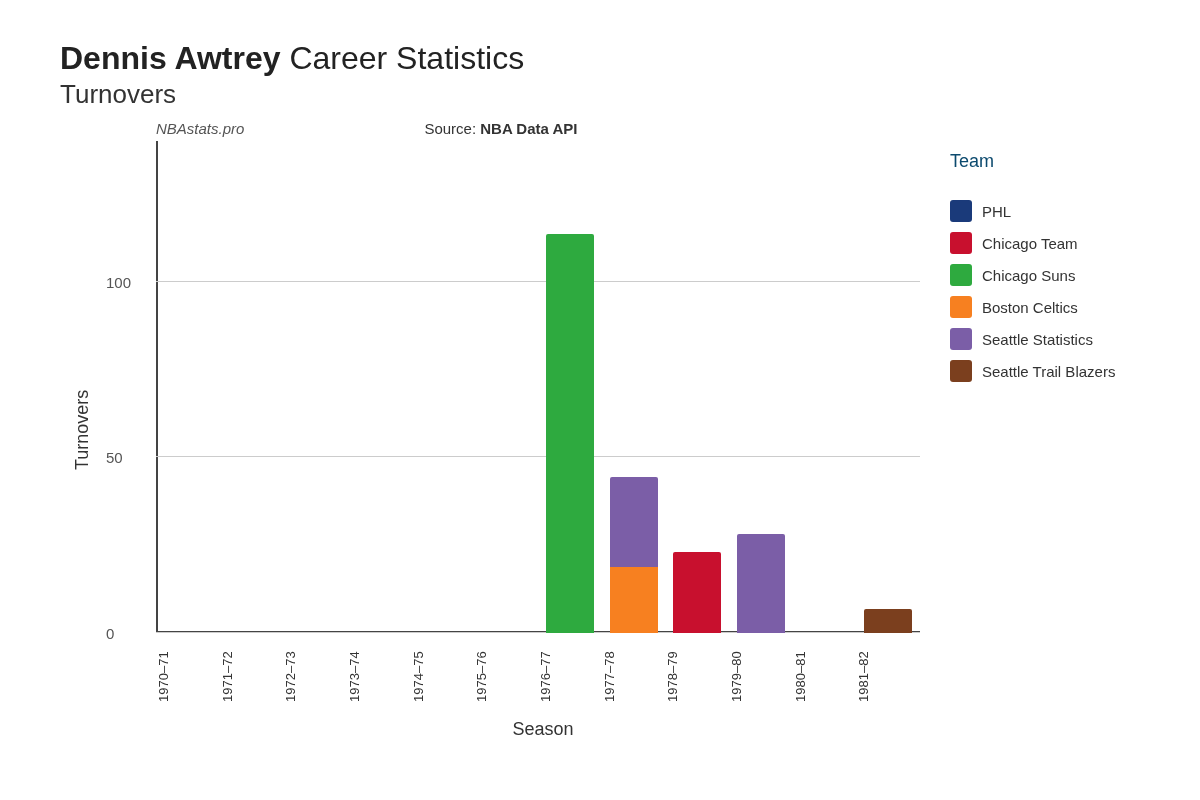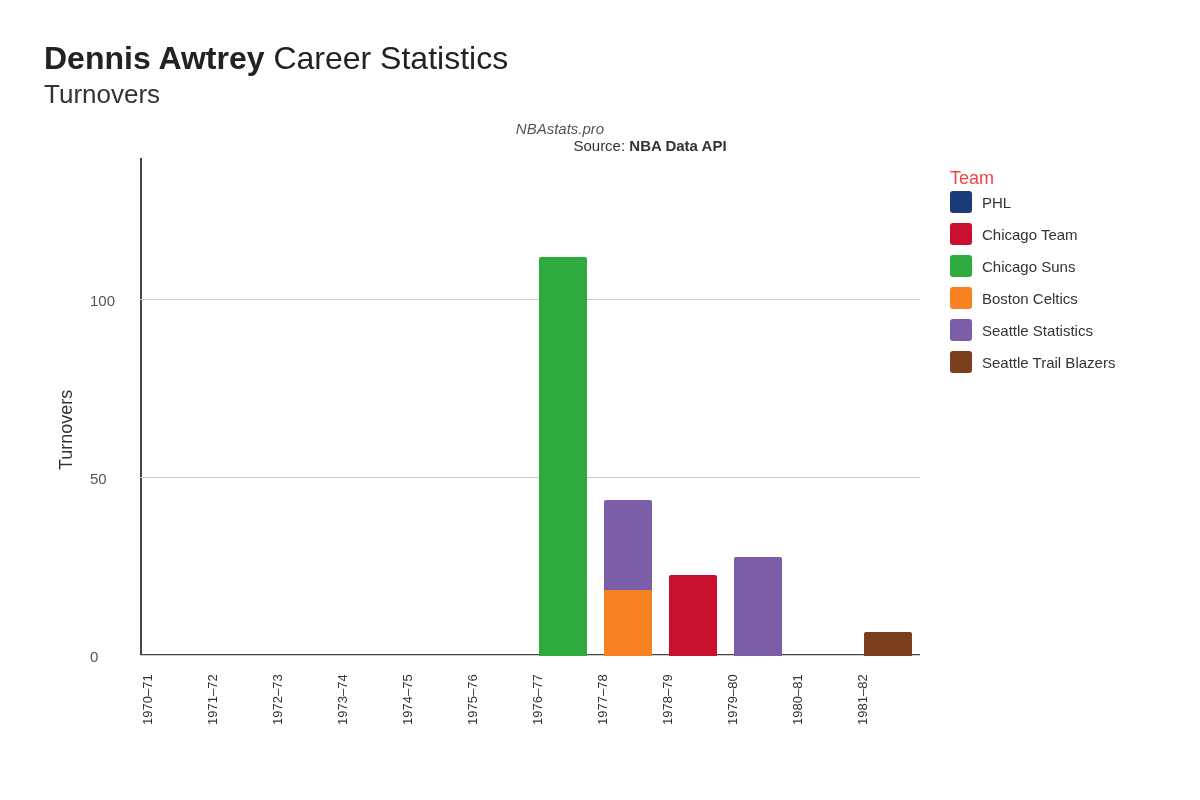--- a/index.html
+++ b/index.html
@@ -7,21 +7,21 @@
       width: 1200px;
       height: 800px;
       background: #fff;
       font-family: 'Arial', sans-serif;
       overflow: hidden;
     }
     .page {
       width: 1200px;
       height: 800px;
       position: relative;
-      padding: 40px 40px 20px 44px;
+      padding: 40px 40px 20px 60px;
     }
     .title-block {
       margin-bottom: 4px;
     }
     .main-title {
       font-size: 32px;
       color: #222;
     }
     .main-title strong {
       font-weight: 900;
@@ -52,21 +52,21 @@
       width: 36px;
     }
     .chart-inner {
       flex: 1;
       display: flex;
       flex-direction: column;
       position: relative;
     }
     .source-row {
       display: flex;
-      flex-direction: column;
+      flex-direction: row;
       align-items: center;
       margin-bottom: 4px;
       padding-left: 60px;
     }
     .source-nbastats {
       font-size: 15px;
       color: #555;
       font-style: italic;
       margin-right: 180px;
     }
@@ -159,23 +159,23 @@
       margin-top: 2px;
       margin-left: 60px;
     }
     .legend {
       width: 230px;
       padding-left: 20px;
       padding-top: 10px;
     }
     .legend-title {
       font-size: 18px;
-      color: #ef4444;
+      color: #0c4a6e;
       font-weight: 400;
-      margin-bottom: 2px;
+      margin-bottom: 28px;
     }
     .legend-item {
       display: flex;
       align-items: center;
       margin-bottom: 10px;
       font-size: 15px;
       color: #333;
       text-align: right;
     }
     .legend-box {
@@ -286,20 +286,21 @@
               <div class="x-label">1973–74</div>
               <div class="x-label">1974–75</div>
               <div class="x-label">1975–76</div>
               <div class="x-label">1976–77</div>
               <div class="x-label">1977–78</div>
               <div class="x-label">1978–79</div>
               <div class="x-label">1979–80</div>
               <div class="x-label">1980–81</div>
               <div class="x-label">1981–82</div>
             </div>
+          <div class="x-axis-title">Season</div>
         </div>
 
         <div class="legend">
           <div class="legend-title">Team</div>
           <div id="legendItems">
               <div class="legend-item">
                 <div class="legend-box" style="background:#1a3a7a"></div>
                 <span>PHL</span>
               </div>
               <div class="legend-item">

